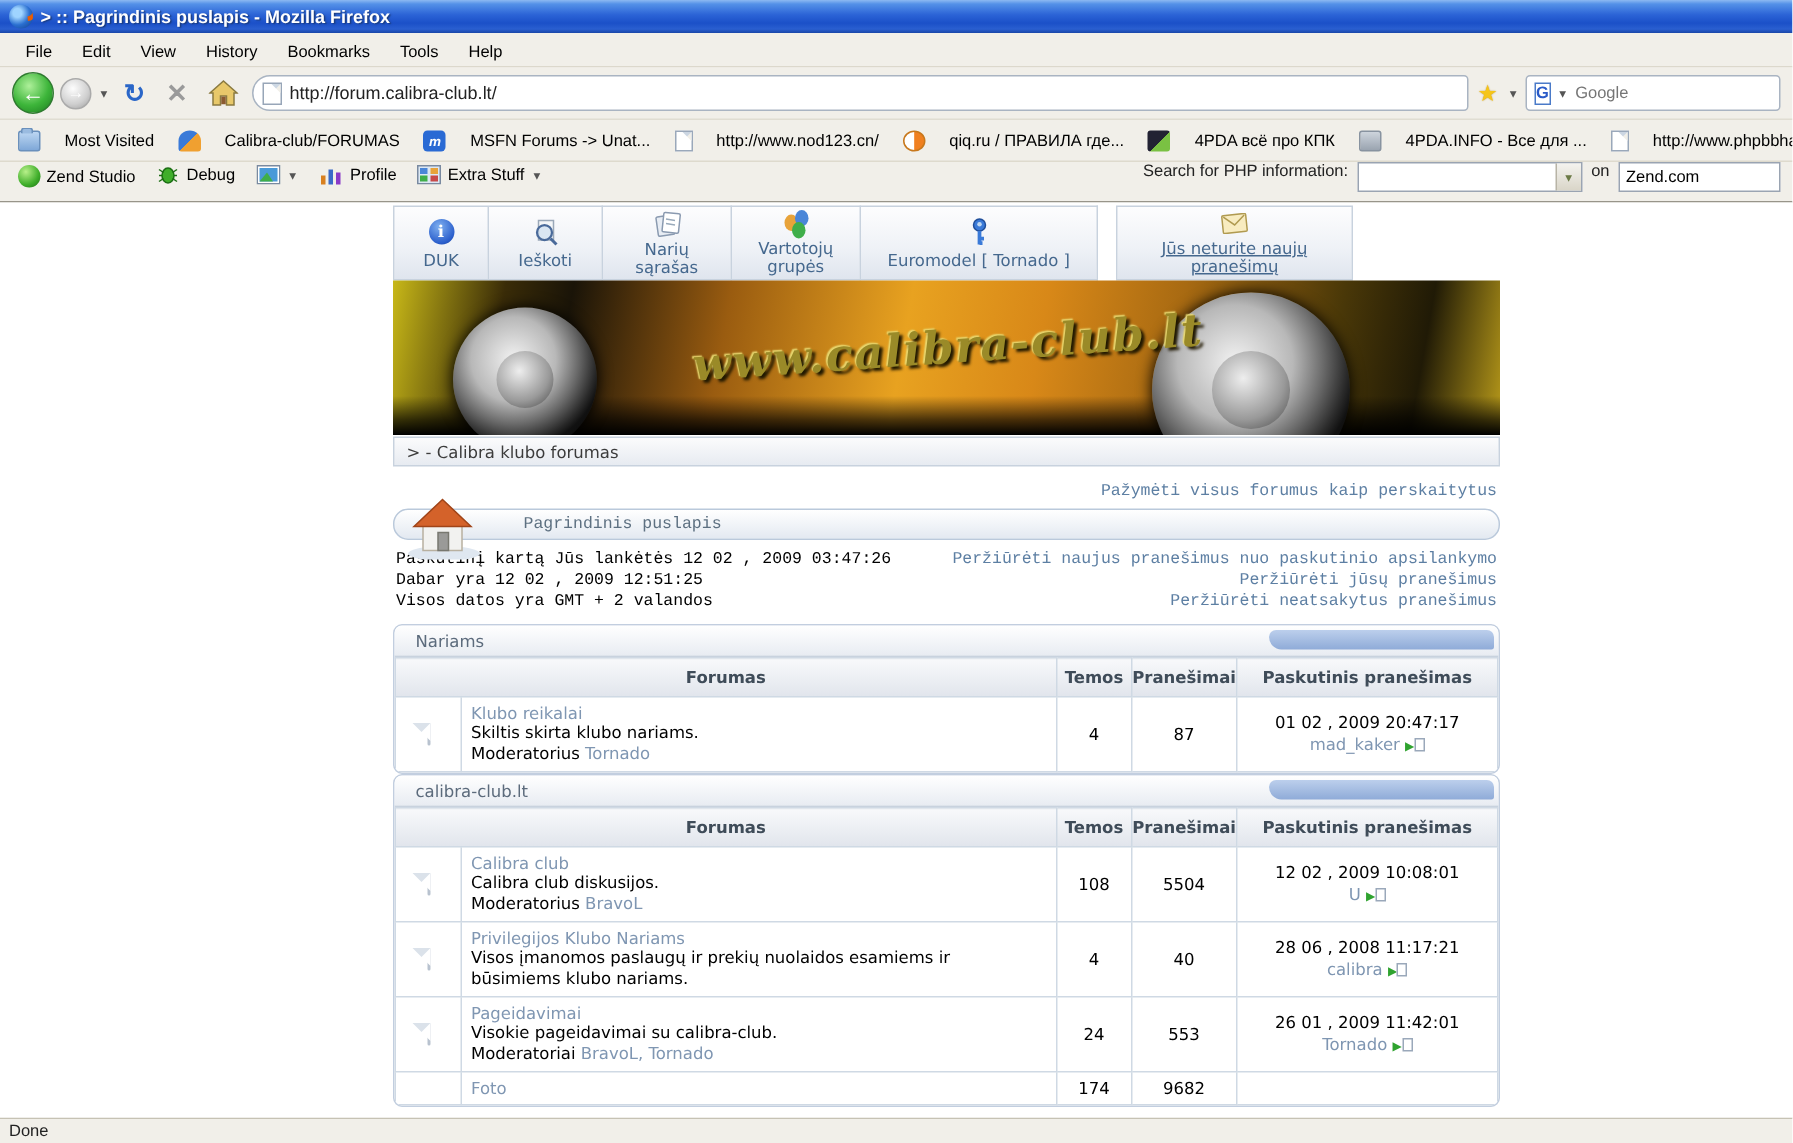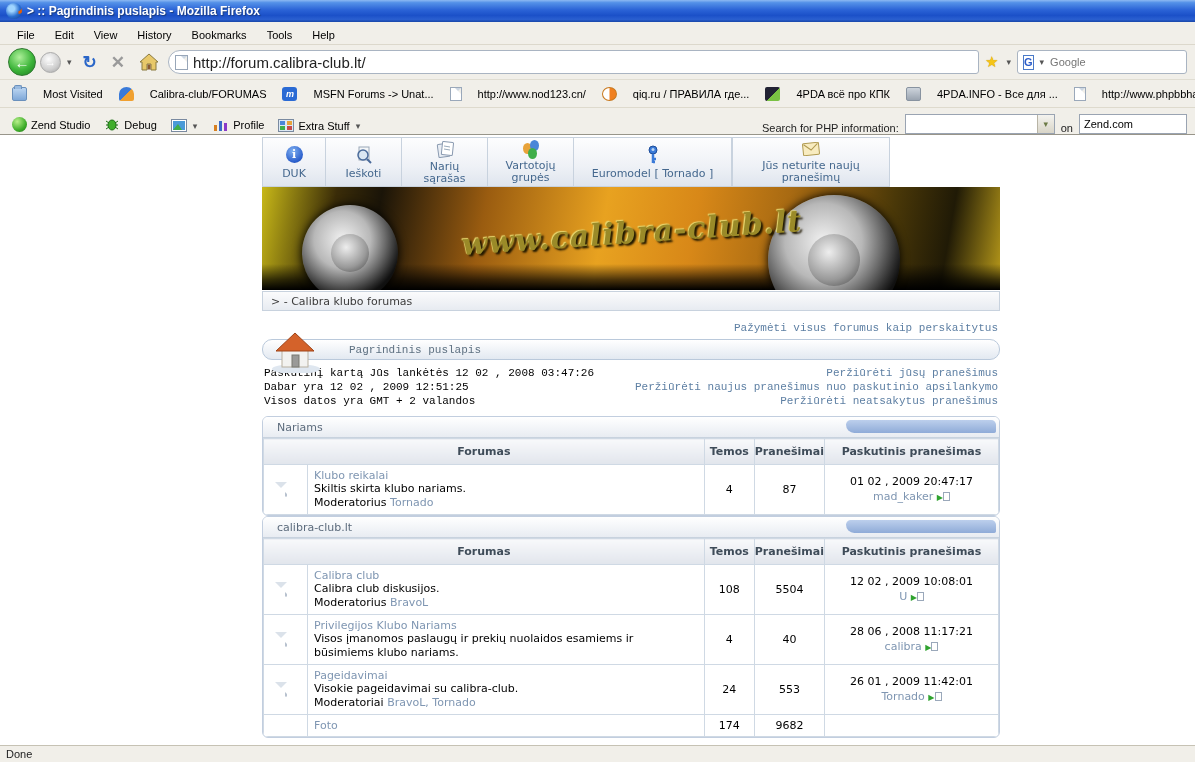--- a/index.html
+++ b/index.html
@@ -24,58 +24,58 @@
   .nav-fwd { width:21px; height:21px; border-radius:50%; background:radial-gradient(circle at 40% 32%, #fdfdfd, #cfcfcf 60%, #9e9e9e 100%);
     border:1px solid #aaa; color:#fff; font-size:11px; font-weight:bold; display:flex; align-items:center; justify-content:center; }
   .nav-caret { color:#555; font-size:9px; padding:0 2px; }
   .nav-glyph { font-size:17px; font-weight:bold; padding:0 5px; }
   .refresh { color:#2a66c8; }
   .stop { color:#9a9a9a; }
   .home-icon { width:20px; height:18px; margin:0 5px; }
   .urlbox { flex:1; height:24px; background:#fff; border:1px solid #a9b4c2; border-radius:12px 3px 3px 12px; display:flex; align-items:center; padding:0 6px; gap:5px; }
   .page-ico { width:13px; height:15px; background:#fff; border:1px solid #98a6b8; position:relative; flex:0 0 auto; }
   .page-ico::after { content:""; position:absolute; top:0; right:0; border:3px solid; border-color:#cdd8e4 #f1efe9 transparent transparent; }
-  .urltext { border:none; outline:none; flex:1; font-size:15px; font-family:"Liberation Sans",sans-serif; color:#222; background:transparent; }
+  .urltext { border:none; outline:none; flex:1; font-size:12px; font-family:"Liberation Sans",sans-serif; color:#222; background:transparent; }
   .star { color:#f5c518; font-size:15px; padding:0 2px; text-shadow:0 0 1px #b8860b; }
   .searchbox { width:170px; height:24px; background:#fff; border:1px solid #a9b4c2; border-radius:3px; display:flex; align-items:center; padding:0 5px; gap:4px; }
   .g-logo { width:15px; height:15px; border:1px solid #4a7ac8; font-size:11px; font-weight:bold; color:#2a5bc8; display:flex; align-items:center; justify-content:center; background:#fff; }
   .search-input { border:none; outline:none; flex:1; font-size:11px; color:#9a9a9a; background:transparent; font-family:"Liberation Sans",sans-serif;}
 
   .bookmarksbar { height:28px; background:#f1efe9; border-bottom:1px solid #dedacd; display:flex; align-items:center; padding:0 6px; gap:4px; overflow:hidden; white-space:nowrap; }
   .bm { display:flex; align-items:center; gap:16px; padding:3px 6px; color:#000; }
   .fav { width:15px; height:14px; flex:0 0 auto; display:inline-block; }
   .fav-folder { background:linear-gradient(#bcd6f2,#7fa8d8); border:1px solid #6a90bc; border-radius:2px; position:relative; }
   .fav-folder::before { content:""; position:absolute; top:-3px; left:1px; width:6px; height:3px; background:#9abbe0; border:1px solid #6a90bc; border-bottom:none; border-radius:2px 2px 0 0; }
   .fav-page { width:12px; height:14px; background:#fff; border:1px solid #9aa8ba; position:relative; }
   .fav-page::after { content:""; position:absolute; top:0; right:0; border:3px solid; border-color:#ccd6e2 #f1efe9 transparent transparent; }
   .fav-calibra { border-radius:50% 50% 2px 2px; background:linear-gradient(135deg,#3a7ad8 50%, #f0a030 50%); }
   .fav-msfn { background:#2a6ad4; border-radius:3px; color:#fff; font-size:9px; font-weight:bold; text-align:center; line-height:14px; }
   .fav-qiq { border-radius:50%; background:linear-gradient(90deg,#fff 48%, #f08020 52%); border:1px solid #c8781c; }
   .fav-4pda { background:linear-gradient(135deg,#223 55%, #7ac143 55%); border-radius:2px; }
   .fav-4pda2 { background:linear-gradient(#cdd4dc,#9aa4b0); border-radius:2px; border:1px solid #8893a0; }
 
-  .zendbar { height:27px; background:#f1efe9; border-bottom:1px solid #98958a; display:flex; align-items:flex-end; padding:0 8px; gap:6px; }
+  .zendbar { height:27px; background:#f1efe9; border-bottom:1px solid #98958a; display:flex; align-items:flex-start; padding:0 8px; gap:6px; }
   .zitem { display:flex; align-items:center; gap:4px; padding:2px 4px; }
   .zend-orb { width:15px; height:15px; border-radius:50%; background:radial-gradient(circle at 35% 30%, #b8f08a, #3fae2a 60%, #1c6e14 100%); }
   .zsep { flex:1; }
   .zlabel { color:#222; }
   .zcombo { width:150px; height:20px; background:#fff; border:1px solid #9aa4b2; display:flex; }
   .zcombo .arrow { margin-left:auto; width:17px; background:linear-gradient(#f4f3ef,#d9d5c8); border-left:1px solid #b8b4a6; color:#6b7a46; font-size:9px; text-align:center; line-height:18px; }
   .zfield { width:108px; height:20px; background:#fff; border:1px solid #9aa4b2; display:flex; align-items:center; padding:0 4px; color:#000; }
 
   
   .content { height:610px; background:#fff; overflow:hidden; position:relative; color:#000; font-family:"DejaVu Sans","Liberation Sans",sans-serif; }
   .forum-wrap { width:738px; margin-left:262px; padding-top:2px; }
 
   .tabstrip { display:flex; height:50px; }
   .tab { background:linear-gradient(#fdfdfe, #eef1f6 60%, #dfe5ee); border:1px solid #c8d2de; border-left:none;
     display:flex; flex-direction:column; align-items:center; justify-content:center; gap:3px;
     color:#45688e; font-size:11px; text-align:center; line-height:12px; padding:2px 6px; }
   .tab:first-child { border-left:1px solid #c8d2de; }
-  .tab.gap { margin-left:0; border-left:1px solid #c8d2de; }
+  .tab.gap { margin-left:12px; border-left:1px solid #c8d2de;text-decoration:underline; }
   .tabicon { width:20px; height:20px; display:flex; align-items:center; justify-content:center; }
   .duk-circle { width:17px; height:17px; border-radius:50%; background:radial-gradient(circle at 40% 30%, #7fb0f0, #2a5ecc 70%, #143a8c); color:#fff; font-weight:bold; font-size:11px; text-align:center; line-height:17px; font-family:"DejaVu Serif",serif; }
   .grp-dots { position:relative; width:20px; height:20px; }
   .grp-dots i { position:absolute; width:9px; height:11px; border-radius:50%; }
   .grp-dots i:nth-child(1){ left:2px; top:3px; background:#e8a33a; }
   .grp-dots i:nth-child(2){ left:9px; top:0; background:#4a86d8; }
   .grp-dots i:nth-child(3){ left:7px; top:8px; background:#3fae4a; }
 
   .banner { height:103px; position:relative; overflow:hidden;
     background:linear-gradient(100deg, #c8b818 0%, #3a2c08 10%, #1a1408 16%, #9a5c10 30%, #e8a220 46%, #d88818 58%, #a86a12 70%, #4a3808 84%, #201a06 92%, #b89a1a 100%); }
@@ -333,27 +333,27 @@
         <ellipse cx="26" cy="38" rx="24" ry="5" fill="#dfe7f0"></ellipse>
         <rect x="12" y="18" width="26" height="18" fill="#f2f2f0" stroke="#b8b0a0"></rect>
         <polygon points="25,2 44,20 6,20" fill="#d4622a" stroke="#a04418"></polygon>
         <rect x="22" y="24" width="7" height="12" fill="#9a9a98" stroke="#787870"></rect>
       </svg>
       <div class="titlestrip">
         <span>Pagrindinis puslapis</span>
       </div>
       <div class="inforow">
         <div class="info-left">
-          <div>Paskutinį kartą Jūs lankėtės 12 02 , 2008 03:47:26</div>
+          <div>Paskutinį kartą Jūs lankėtės 12 02 , 2009 03:47:26</div>
           <div>Dabar yra 12 02 , 2009 12:51:25</div>
           <div>Visos datos yra GMT + 2 valandos</div>
         </div>
         <div class="info-right">
+          <div><a class="blue" href="#">Peržiūrėti naujus pranešimus nuo paskutinio apsilankymo</a></div>
           <div><a class="blue" href="#">Peržiūrėti jūsų pranešimus</a></div>
-          <div><a class="blue" href="#">Peržiūrėti naujus pranešimus nuo paskutinio apsilankymo</a></div>
           <div><a class="blue" href="#">Peržiūrėti neatsakytus pranešimus</a></div>
         </div>
       </div>
     </div>
 
     <div class="catbox">
       <div class="cathead">
         <span>Nariams</span>
         <span class="catpill"></span>
       </div>

